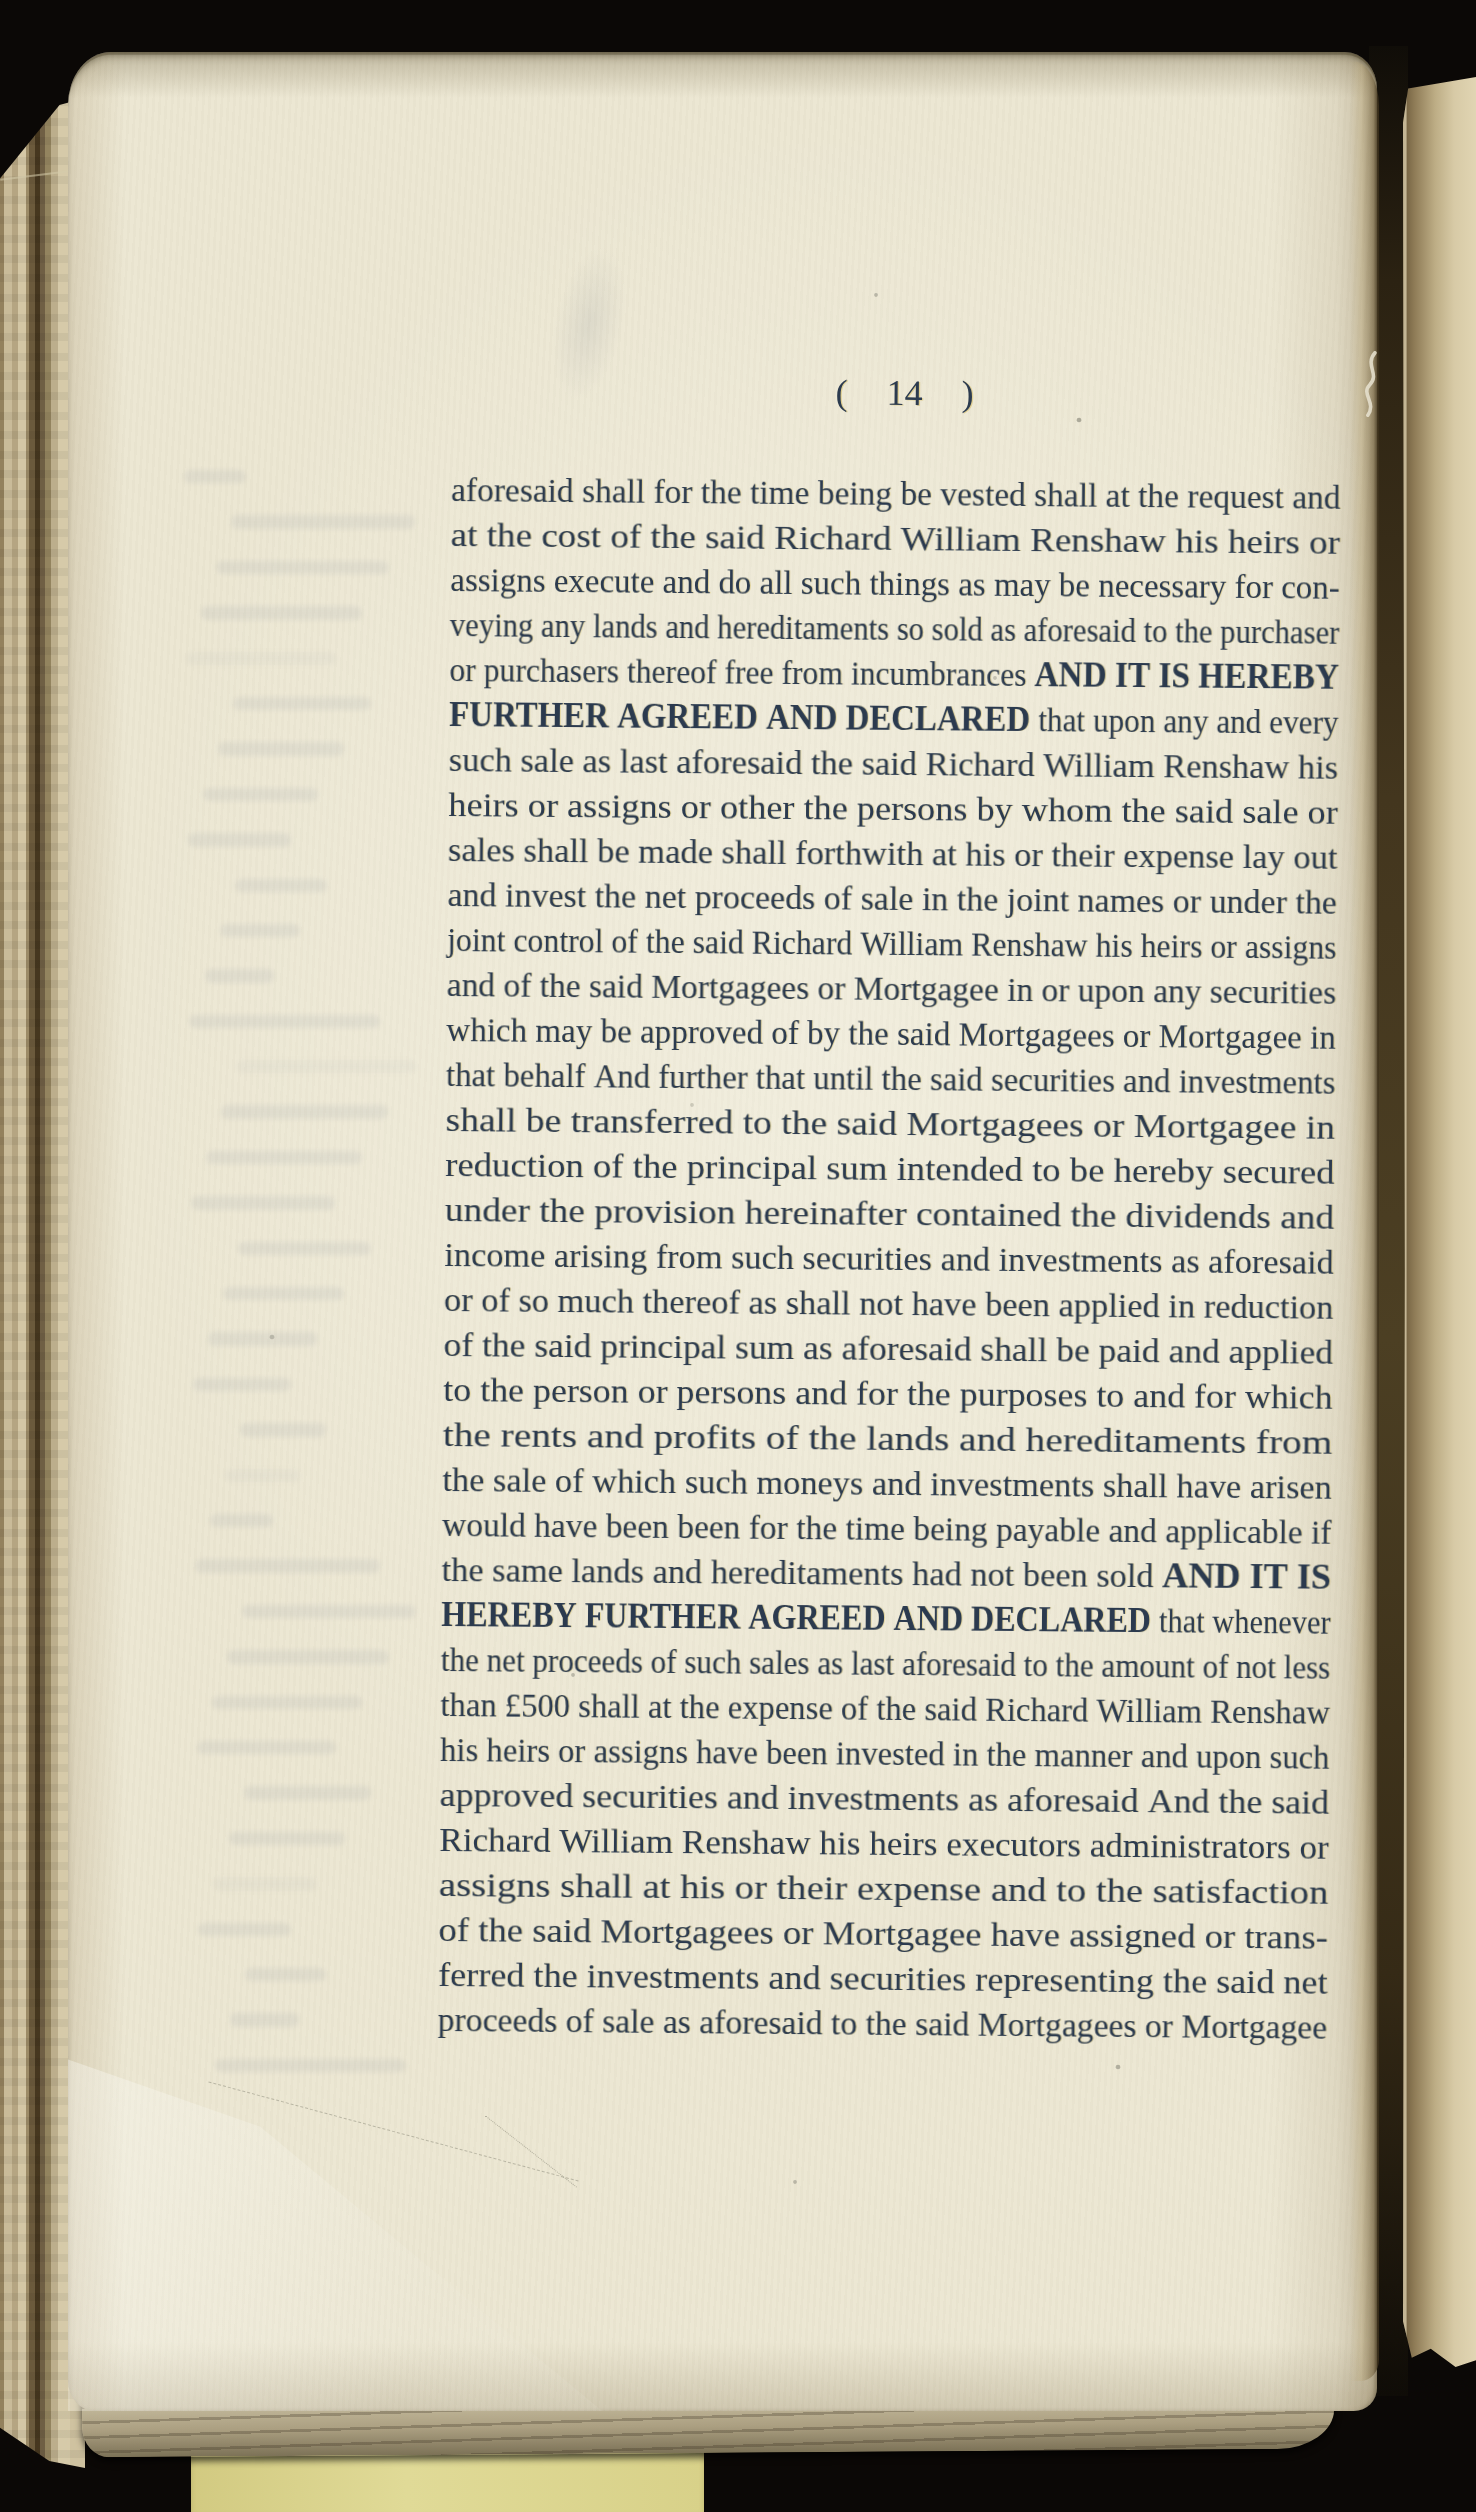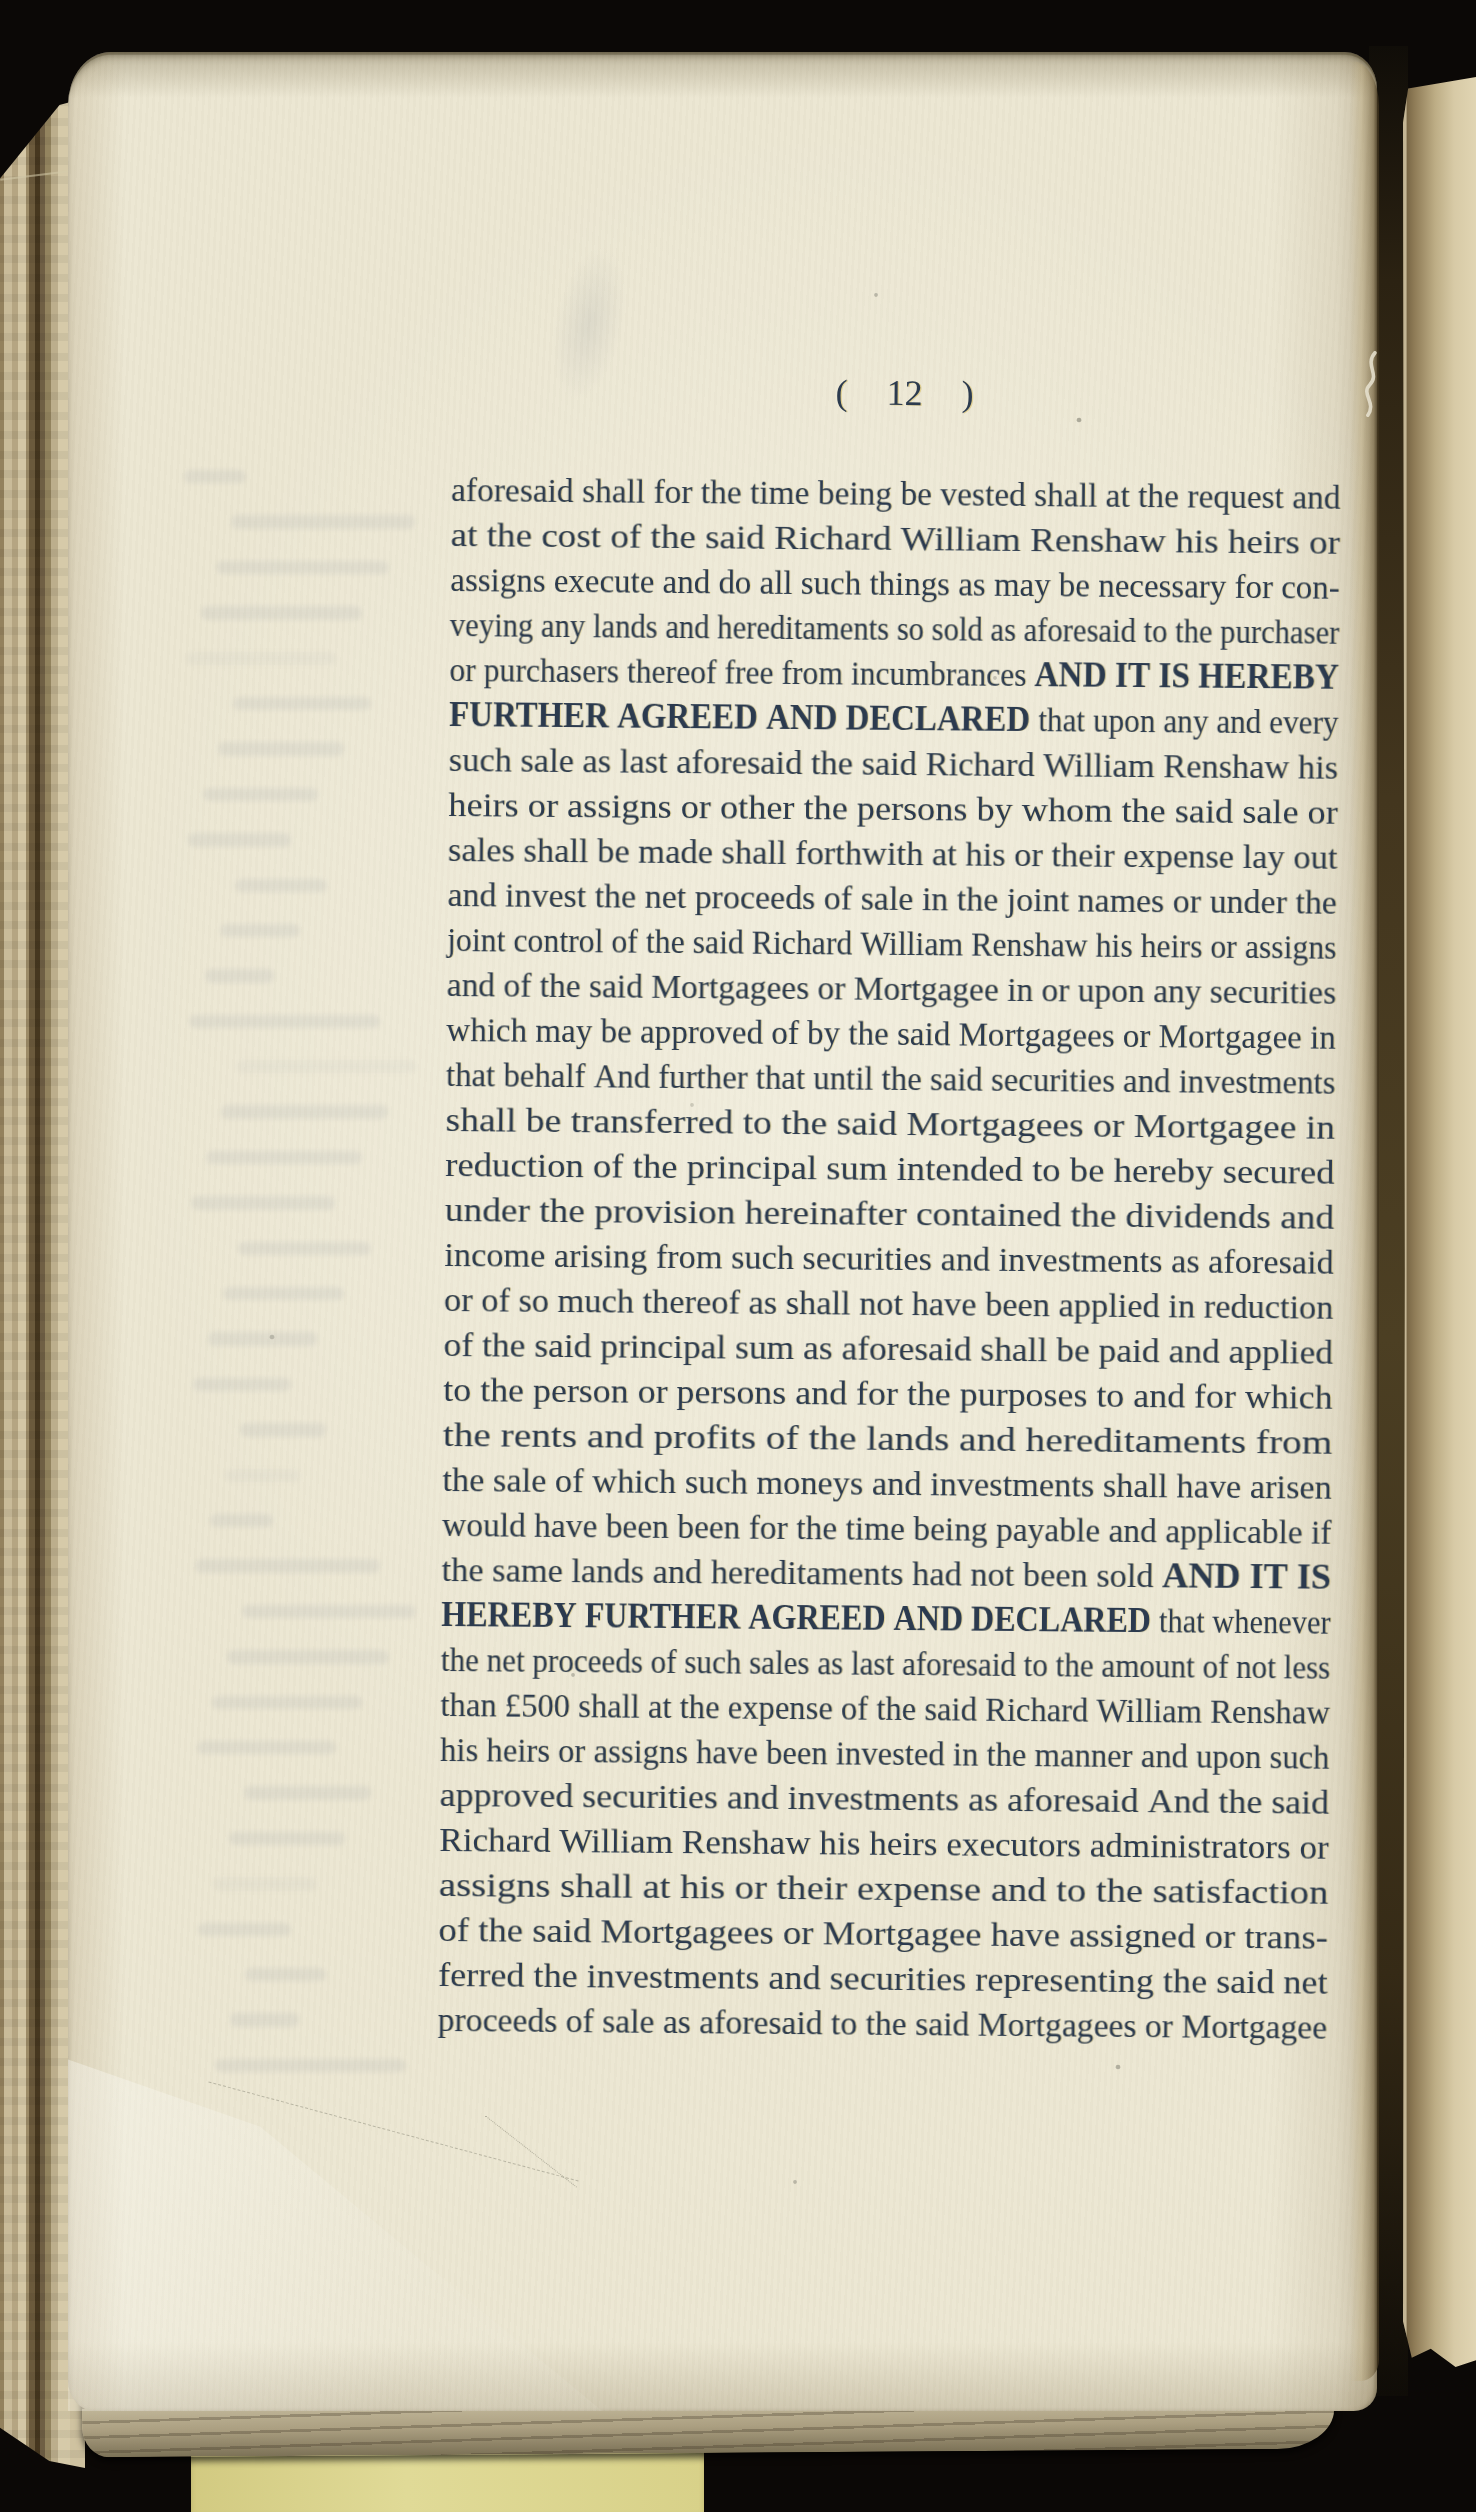--- a/index.html
+++ b/index.html
@@ -153,21 +153,21 @@
         <div class="ghost-bar" style="width: 93px; margin-left: 14.2px;"></div>
         <div class="ghost-bar" style="width: 81px; margin-left: 61px;"></div>
         <div class="ghost-bar" style="width: 69px; margin-left: 46px;"></div>
         <div class="ghost-bar" style="width: 191px; margin-left: 31px;"></div>
       </div>
     <div class="smudge"></div>
     <div class="specks"></div>
 
     <div class="page-number">
       <span>(</span>
-      <span>12</span>
+      <span>14</span>
       <span>)</span>
     </div>
 
     <div class="text-block">
         <svg width="890" height="45" viewBox="0 0 1000 50.5938">
           <text x="0" y="36" textLength="1000" lengthAdjust="spacingAndGlyphs"><tspan>aforesaid&nbsp;</tspan><tspan>shall&nbsp;</tspan><tspan>for&nbsp;</tspan><tspan>the&nbsp;</tspan><tspan>time&nbsp;</tspan><tspan>being&nbsp;</tspan><tspan>be&nbsp;</tspan><tspan>vested&nbsp;</tspan><tspan>shall&nbsp;</tspan><tspan>at&nbsp;</tspan><tspan>the&nbsp;</tspan><tspan>request&nbsp;</tspan><tspan>and</tspan></text>
         </svg>
         <svg width="890" height="45" viewBox="0 0 1000 50.5938">
           <text x="0" y="36" textLength="1000" lengthAdjust="spacingAndGlyphs"><tspan>at&nbsp;</tspan><tspan>the&nbsp;</tspan><tspan>cost&nbsp;</tspan><tspan>of&nbsp;</tspan><tspan>the&nbsp;</tspan><tspan>said&nbsp;</tspan><tspan>Richard&nbsp;</tspan><tspan>William&nbsp;</tspan><tspan>Renshaw&nbsp;</tspan><tspan>his&nbsp;</tspan><tspan>heirs&nbsp;</tspan><tspan>or</tspan></text>
         </svg>

